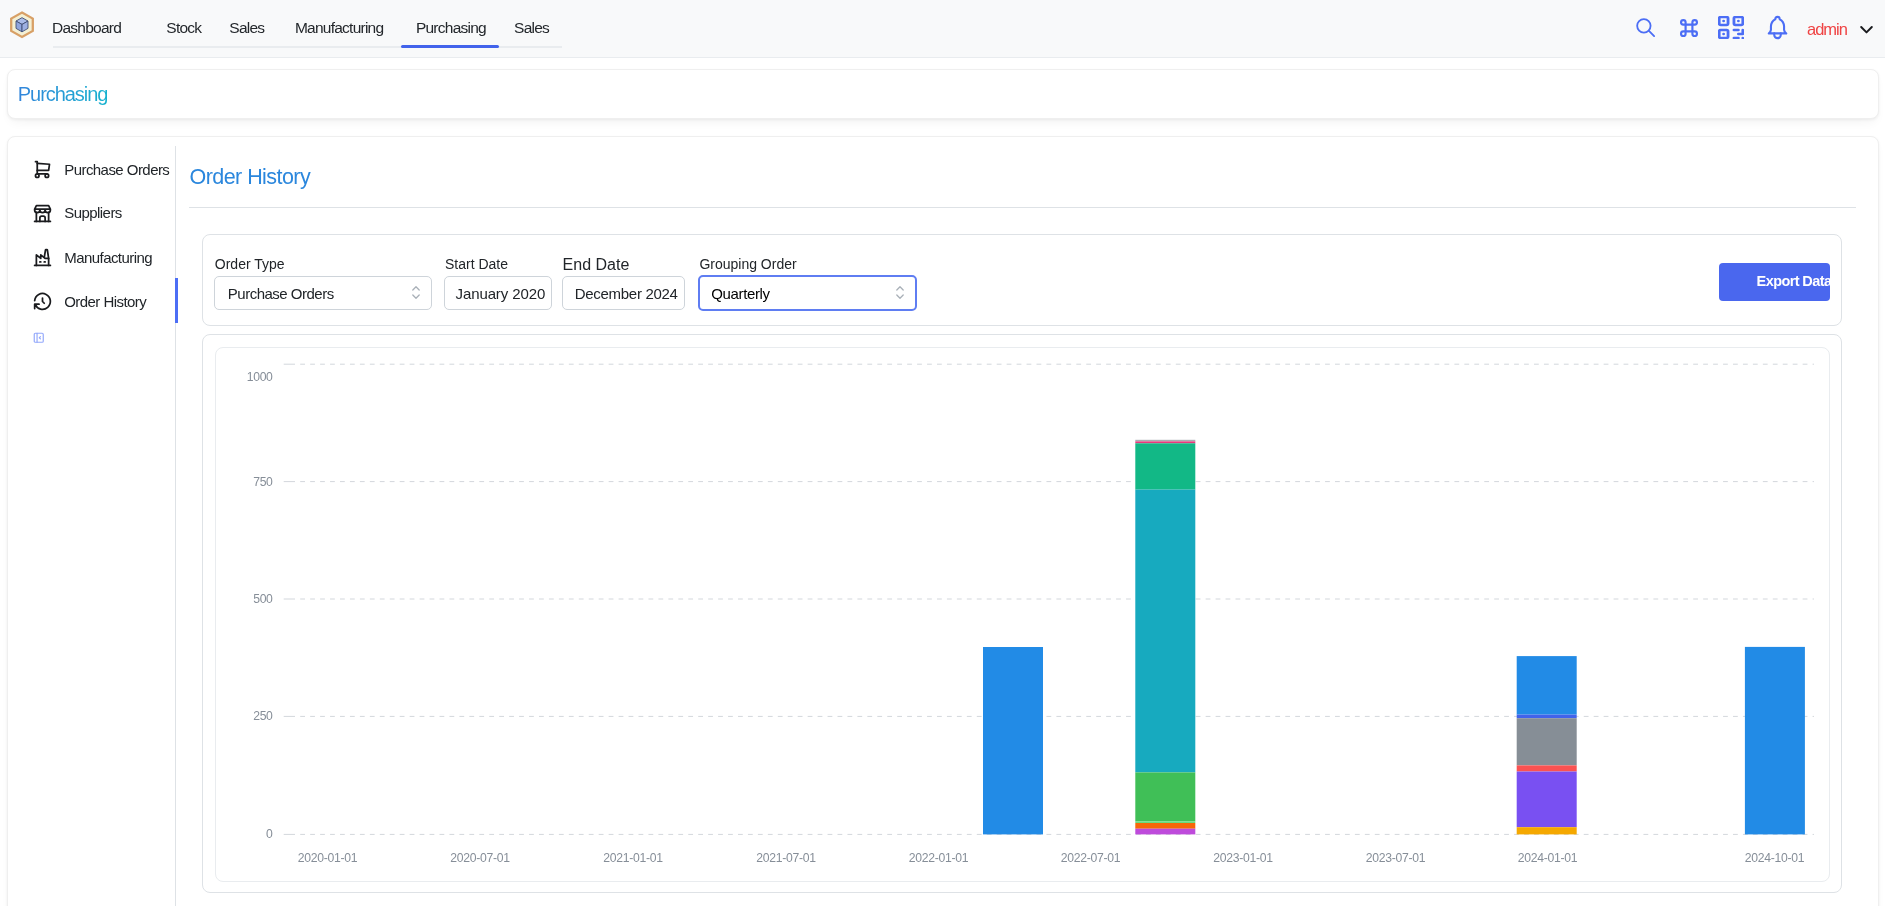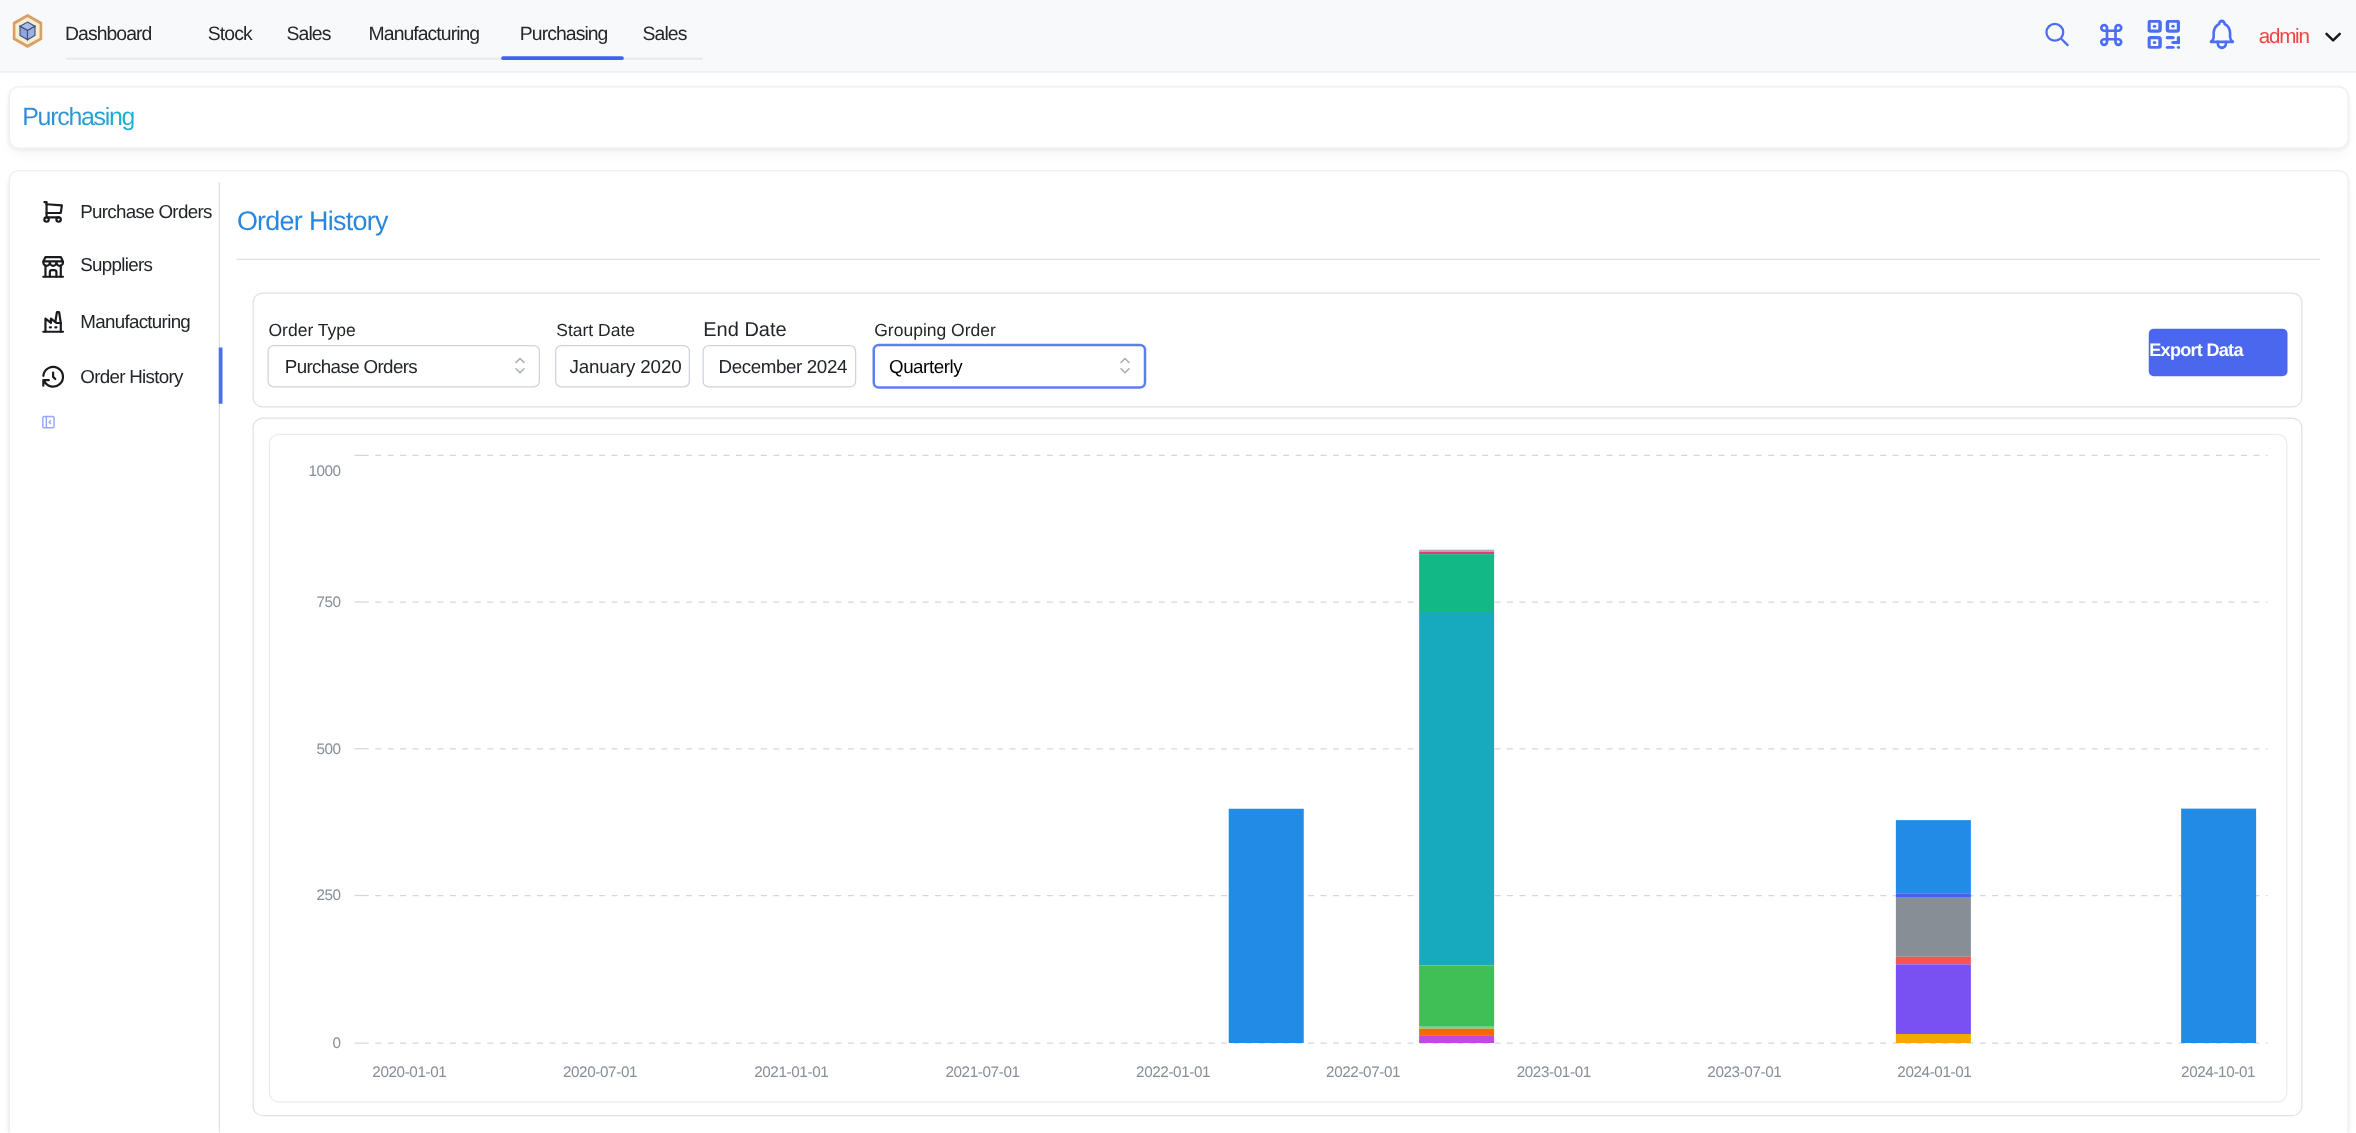--- a/index.html
+++ b/index.html
@@ -128,21 +128,21 @@
 <div class="abs" style="left:574.8px;top:284.5px;font-size:15px;letter-spacing:-0.3px;color:#212529;">December 2024</div>
 
 <div class="abs" style="left:697.7px;top:274.6px;width:219.5px;height:36px;border:2px solid #5f7df2;border-radius:5px;background:#fff;"></div>
 <div class="abs" style="left:711.2px;top:284.5px;font-size:15px;letter-spacing:-0.35px;color:#000000;">Quarterly</div>
 <svg class="abs" style="left:893px;top:284px;" width="14" height="17" viewBox="0 0 14 17" fill="none" stroke="#a9b0b8" stroke-width="1.3" stroke-linecap="round" stroke-linejoin="round">
   <path d="M3.8 6 L7 2.8 L10.2 6"></path>
     <path d="M3.8 11 L7 14.2 L10.2 11"></path>
 </svg>
 
 <div class="abs" style="left:1719.4px;top:262.5px;width:110.4px;height:38.5px;background:#4a67ee;border-radius:4px;"></div>
-<div class="abs" style="left:1719.4px;top:272.5px;width:112px;text-align:left;font-size:14.5px;letter-spacing:-0.6px;font-weight:700;color:#fff;">Export Data</div>
+<div class="abs" style="left:1719.4px;top:272.5px;width:112px;text-align:right;font-size:14.5px;letter-spacing:-0.6px;font-weight:700;color:#fff;">Export Data</div>
 
 <div class="abs" style="left:201.7px;top:334px;width:1640.3px;height:559px;border:1px solid #dee2e6;border-radius:8px;background:#fff;"></div>
 <div class="abs" style="left:214.6px;top:347px;width:1615.4px;height:534.5px;border:1px solid #e9ecef;border-radius:8px;background:#fff;"></div>
 
 <svg id="chart" class="abs" style="left:203px;top:335px;" width="1640" height="560" viewBox="0 0 1640 560">
   <g transform="translate(-203,-335)" id="chartg">
       <line x1="283.7" y1="364.2" x2="295" y2="364.2" stroke="#d3d7dc" stroke-width="1"></line>
       <line x1="300.2" y1="364.2" x2="1814" y2="364.2" stroke="#d3d7dc" stroke-width="1" stroke-dasharray="4.8 5.15"></line>
       <text x="272.5" y="377" font-size="12.2" letter-spacing="-0.35" fill="#868e98" text-anchor="end" dominant-baseline="central">1000</text>
       <line x1="283.7" y1="481.6" x2="295" y2="481.6" stroke="#d3d7dc" stroke-width="1"></line>

